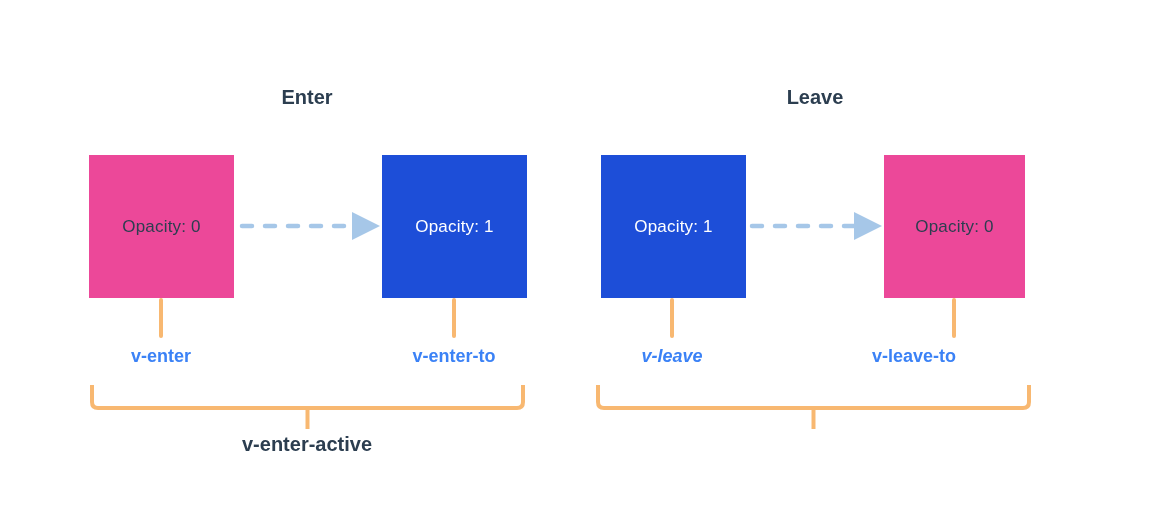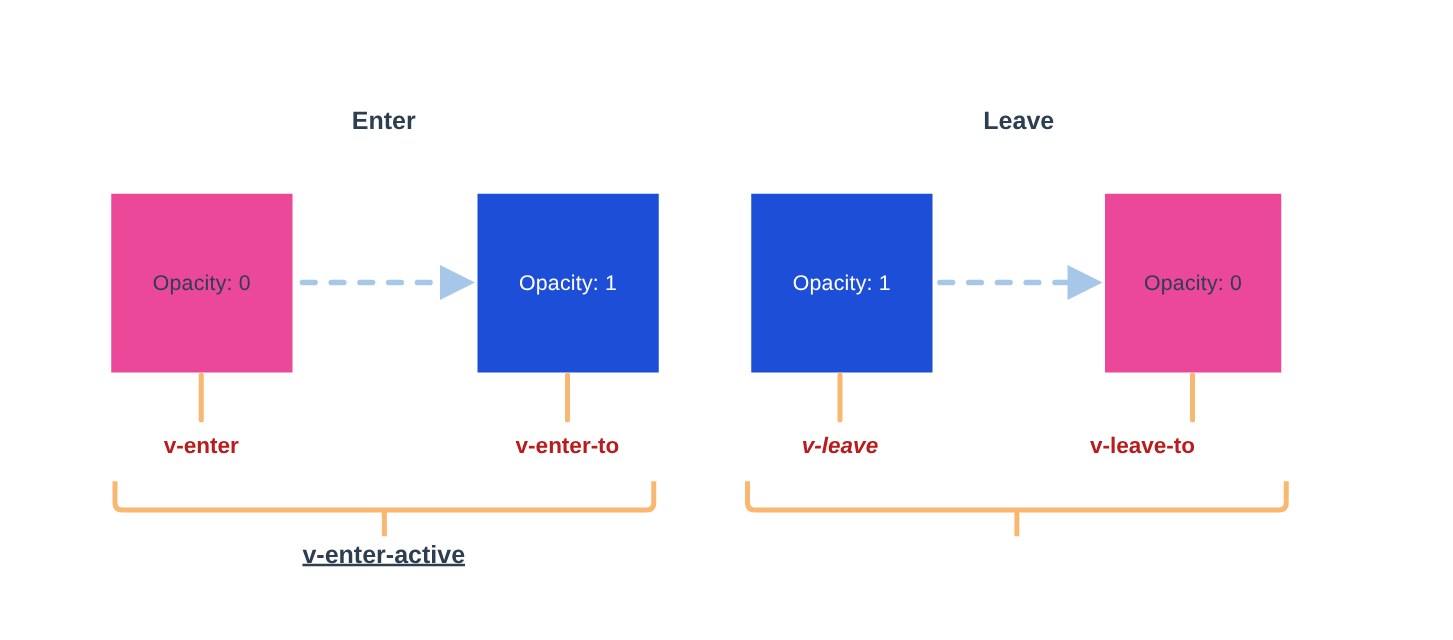--- a/index.html
+++ b/index.html
@@ -46,21 +46,21 @@
     background: #f8b871;
     border-radius: 2px;
   }
   .class-label {
     position: absolute;
     top: 346px;
     width: 200px;
     text-align: center;
     font-size: 18px;
     font-weight: 700;
-    color: #b91c1c;
+    color: #3b82f6;
     line-height: 21px;
   }
   .active-label {
     position: absolute;
     top: 432px;
     width: 320px;
     text-align: center;
     font-size: 20px;
     font-weight: 700;
     color: #2c3e50;
@@ -95,21 +95,21 @@
   <div class="connector" style="left:452px;"></div>
 
   <div class="class-label" style="left:61px;">v-enter</div>
   <div class="class-label" style="left:354px;">v-enter-to</div>
 
   <svg class="bracket-svg" style="left:88px; top:381px;" width="440" height="52" viewBox="0 0 440 52">
     <path d="M 4 4 L 4 21 Q 4 27 10 27 L 429 27 Q 435 27 435 21 L 435 4" fill="none" stroke="#f8b871" stroke-width="4"></path>
     <line x1="219.5" y1="27" x2="219.5" y2="48" stroke="#f8b871" stroke-width="4"></line>
   </svg>
 
-  <div class="active-label" style="left:147px;text-decoration:underline;">v-enter-active</div>
+  <div class="active-label" style="left:147px;">v-enter-active</div>
 
   <div class="section-title" style="left:665px;">Leave</div>
 
   <div class="box red" style="left:601px;">
     <span>Opacity: 1</span>
   </div>
 
   <svg class="arrow-svg" style="left:744px; top:200px;" width="140" height="52" viewBox="0 0 140 52">
     <line x1="8" y1="26" x2="110" y2="26" stroke="#a6c7e8" stroke-width="4.5" stroke-dasharray="10 13" stroke-linecap="round"></line>
     <polygon points="110,12 110,40 138,26" fill="#a6c7e8"></polygon>

